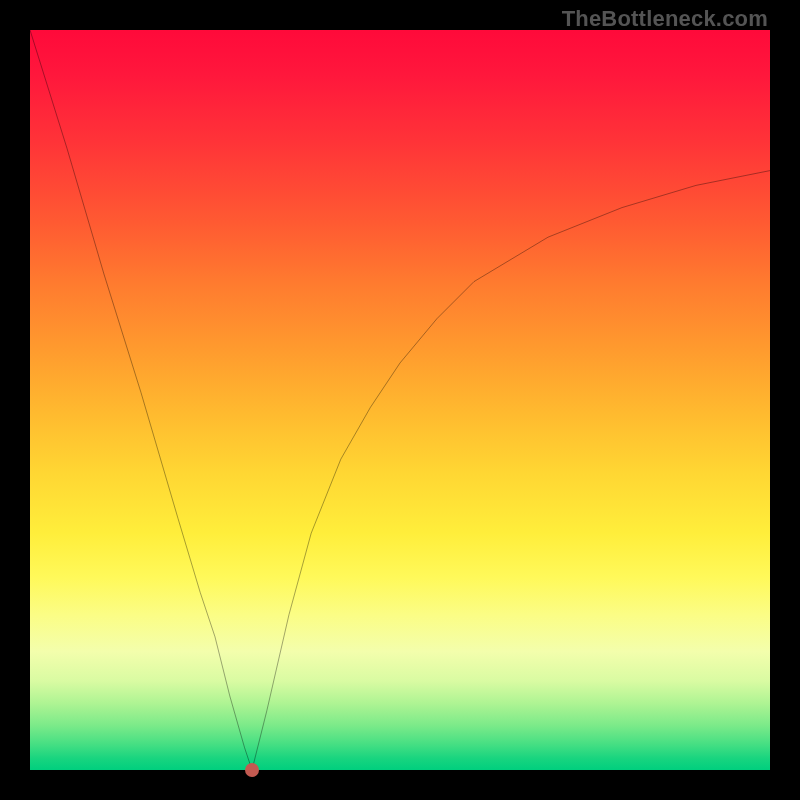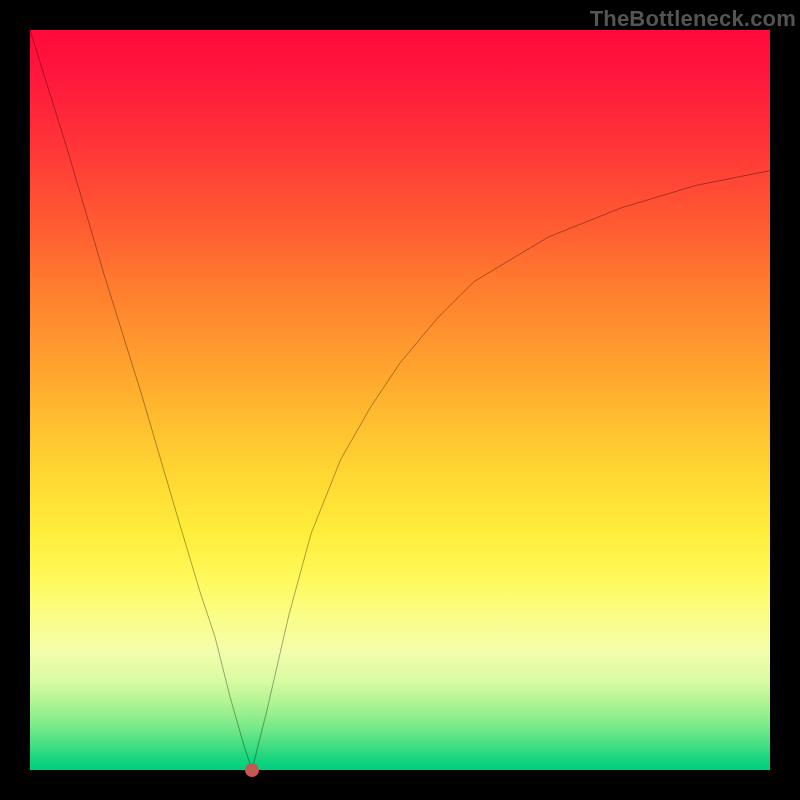--- a/index.html
+++ b/index.html
@@ -13,21 +13,21 @@
   }
   .frame {
     position: relative;
     width: 800px;
     height: 800px;
     background: #000;
   }
   .watermark {
     position: absolute;
     top: 6px;
-    right: 4px;
+    right: 32px;
     font-size: 22px;
     font-weight: 600;
     color: #545454;
     letter-spacing: 0.2px;
     z-index: 5;
   }
   .plot-area {
     position: absolute;
     left: 30px;
     top: 30px;

